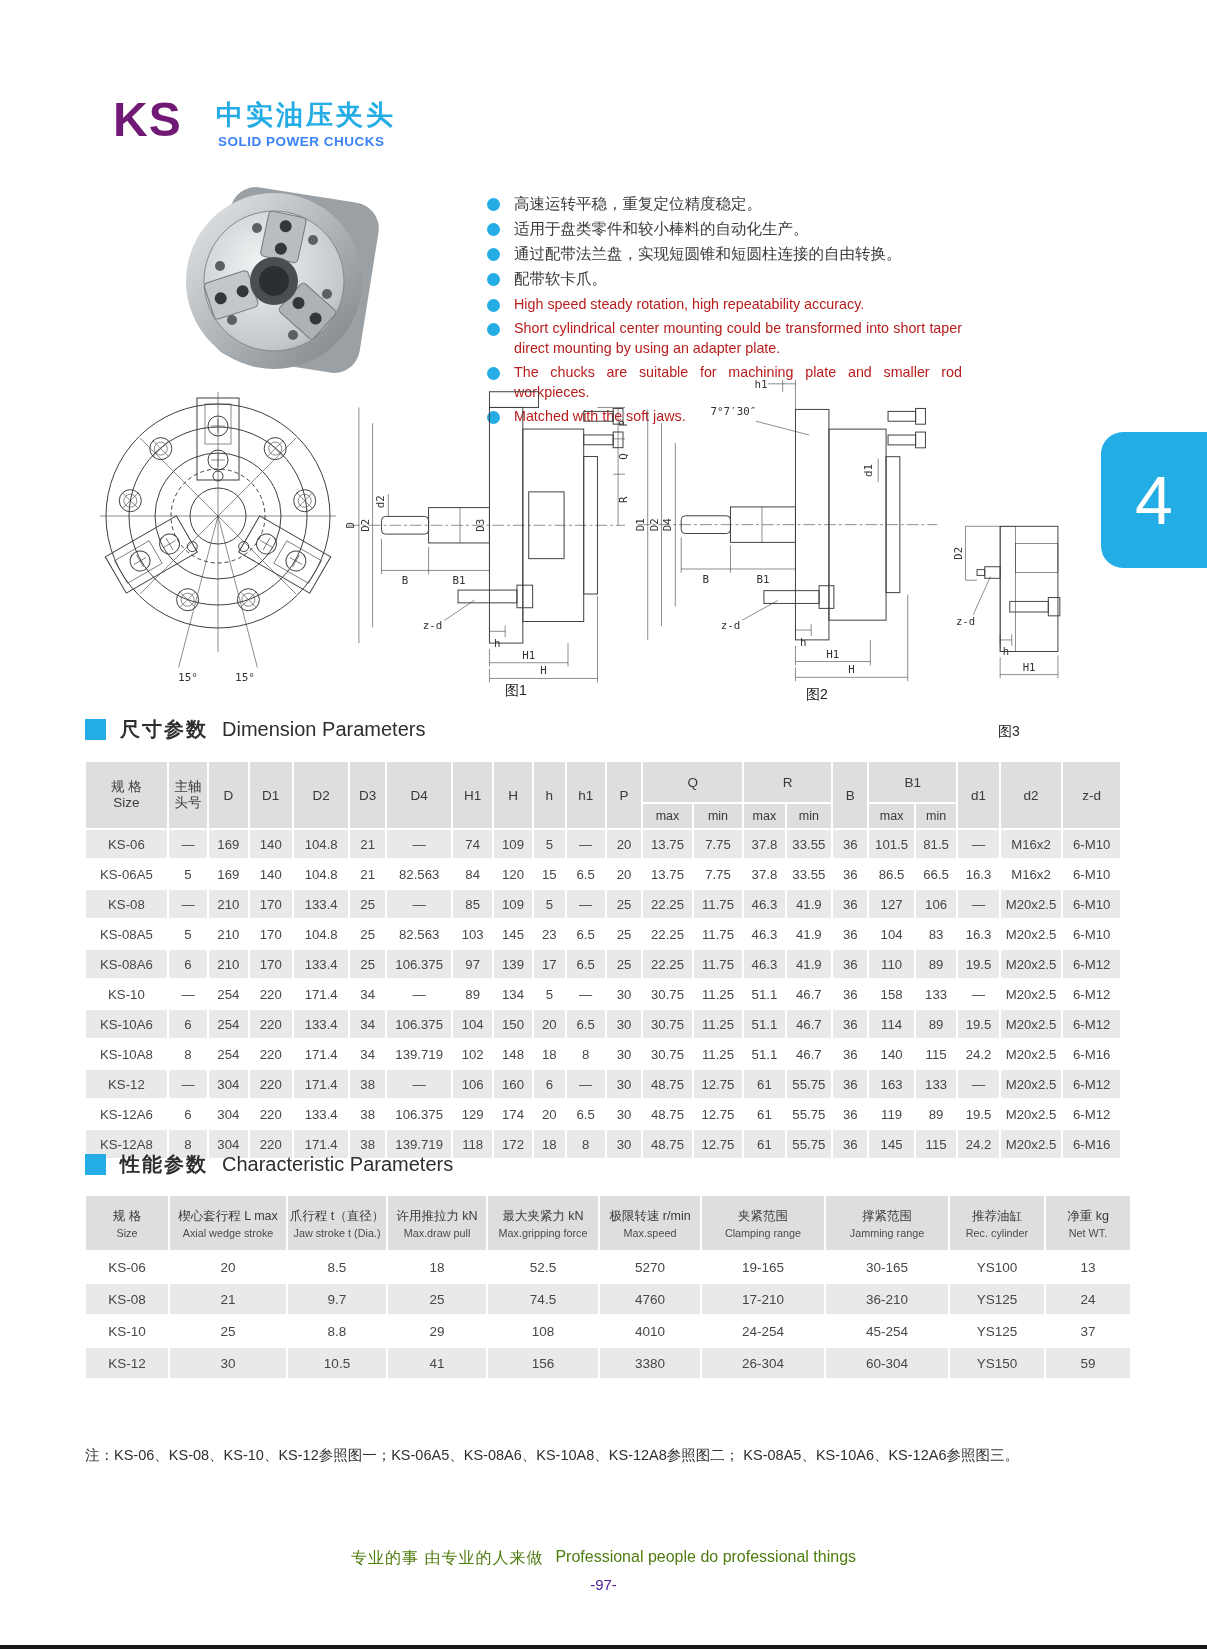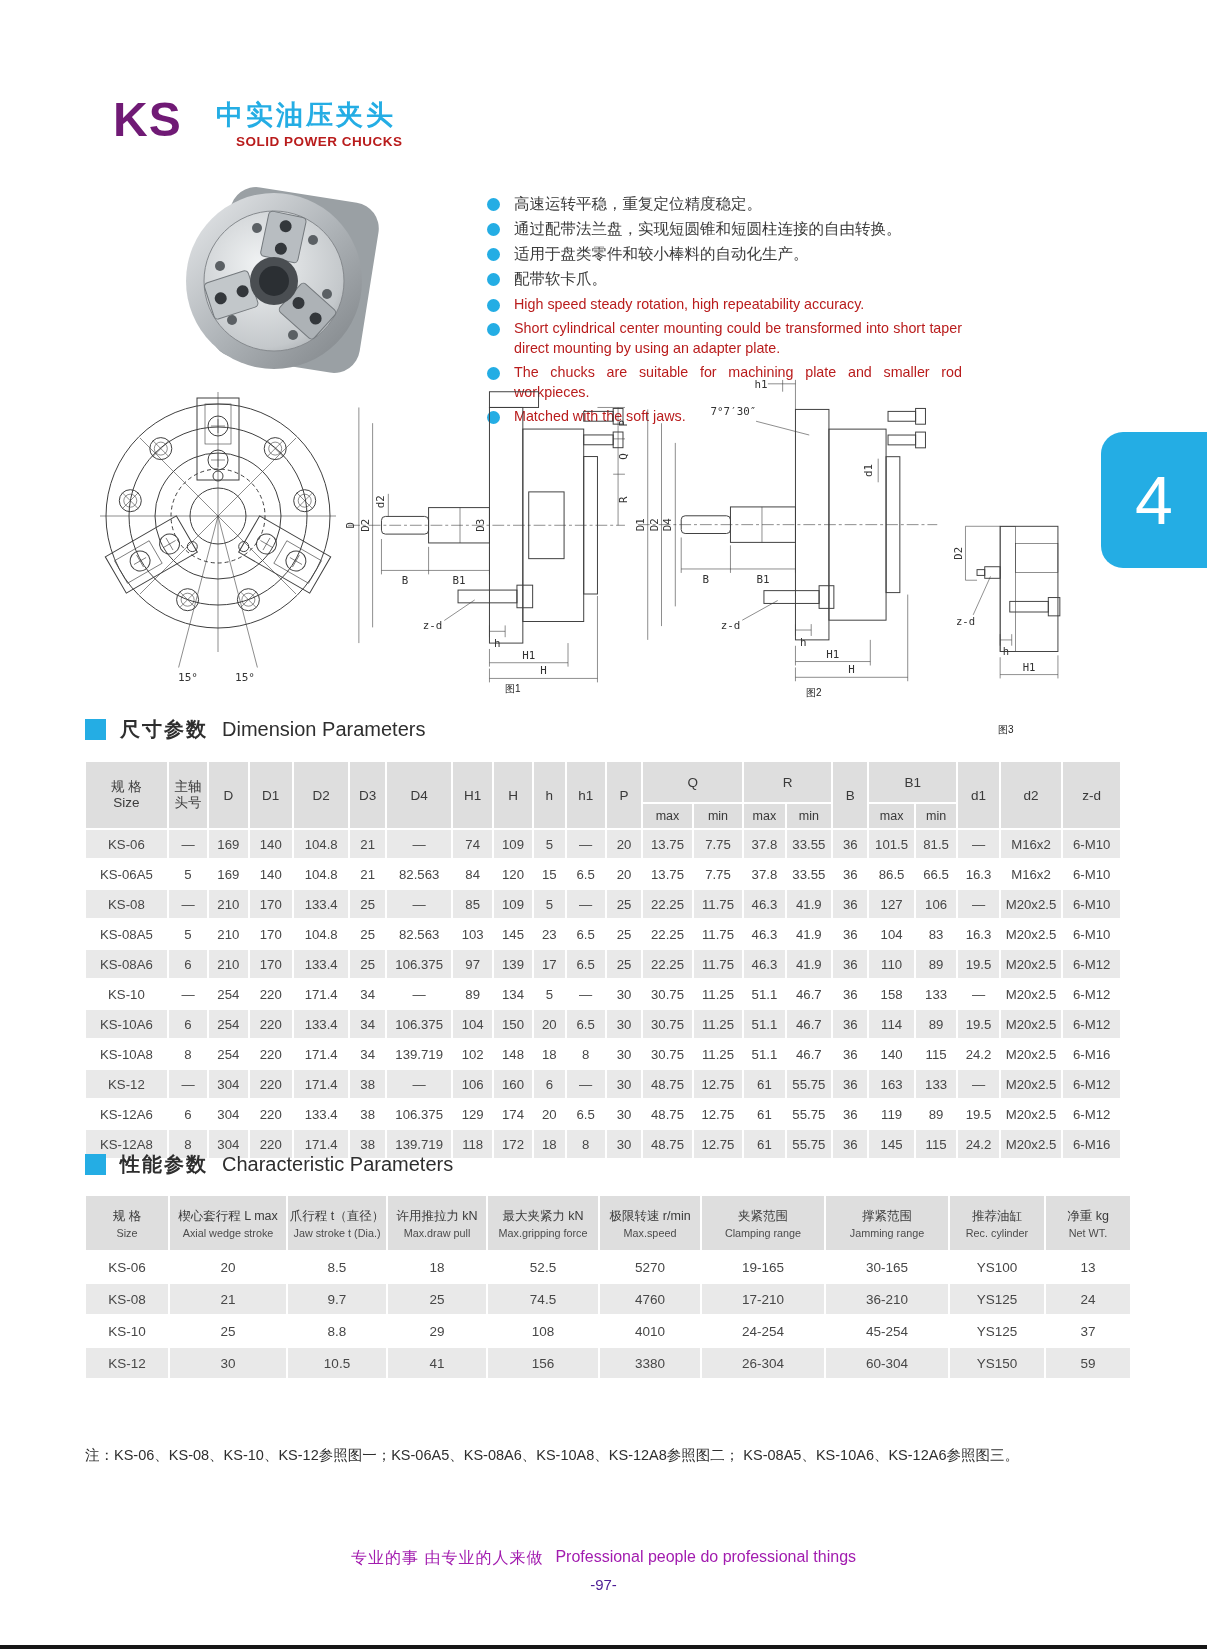--- a/index.html
+++ b/index.html
@@ -3,40 +3,40 @@
 <meta charset="utf-8">
 <style>
   html,body{margin:0;padding:0;background:#888;}
   #page{position:relative;width:1207px;height:1649px;background:#ffffff;margin:0 auto;
         font-family:"Liberation Sans","DejaVu Sans",sans-serif;color:#3c3c3c;overflow:hidden;}
   .abs{position:absolute;}
 
   
   .logo{left:113px;top:92px;font-size:48px;font-weight:800;color:#701a75;letter-spacing:1px;}
   .title-zh{left:216px;top:97px;font-size:27px;font-weight:700;color:#24ade4;letter-spacing:3px;}
-  .title-en{left:236px;top:134px;font-size:13.5px;font-weight:600;color:#b91c1c;letter-spacing:.5px;}
+  .title-en{left:218px;top:134px;font-size:13.5px;font-weight:600;color:#3b82f6;letter-spacing:.5px;}
 
   
   ul.features{list-style:none;margin:7px;padding:0;}
   ul.features li{position:relative;padding-left:27px;margin-bottom:4px;}
   ul.features li::before{content:"";position:absolute;left:0;top:5px;width:13px;height:13px;border-radius:50%;background:#24ade4;}
   .features-zh{left:480px;top:186px;width:580px;font-size:15.5px;line-height:21px;color:#3a3a3a;}
   .features-en{left:480px;top:287px;width:475px;font-size:14.3px;line-height:20px;color:#b91c1c;text-align:justify;}
 
   
   .side-tab{right:0;top:432px;width:106px;height:136px;background:#24ade4;border-radius:22px 0 0 22px;
             display:flex;align-items:center;justify-content:center;color:#fff;font-size:68px;font-weight:400;}
 
   
   .fig line,.fig rect,.fig circle,.fig path{stroke:#3f3f3f;fill:none;stroke-width:1;}
   .fig .thin{stroke-width:.6;}
   .fig .cl{stroke-width:.6;stroke-dasharray:12 3 3 3;}
   .fig .dash{stroke-dasharray:4 3;}
   .fig text{fill:#333;stroke:none;font-size:11px;font-family:"DejaVu Sans Mono","Liberation Mono",monospace;}
-  .fig-caption{font-size:10px;color:#222;}
+  .fig-caption{font-size:14px;color:#222;}
 
   
   .section-title{display:flex;align-items:center;gap:14px;}
   .section-title .sq{width:21px;height:21px;background:#24ade4;}
   .section-title .zh{font-size:20px;font-weight:700;color:#2e2e2e;letter-spacing:2px;}
   .section-title .en{font-size:20px;color:#2e2e2e;}
 
   
   table.ptable{border-collapse:collapse;table-layout:fixed;width:1038px;}
   table.ptable th,table.ptable td{border:2px solid #fff;text-align:center;vertical-align:middle;
@@ -50,21 +50,21 @@
   .char-table{font-size:13.5px;color:#474747;}
   .char-table thead th{height:48px;}
   .char-table thead .zh{display:block;font-size:12.5px;}
   .char-table thead .en{display:block;font-size:10.8px;color:#4c4c4c;margin-top:2px;}
   .char-table tbody td{height:24px;}
   .char-table tbody tr:nth-child(even) td{background:#e9e9e9;}
   .hdr2{display:block;line-height:1.2;}
 
   .note{left:85px;top:1446px;width:1060px;font-size:14.5px;color:#2f2f2f;}
   .footer-slogan{left:0;top:1548px;width:100%;display:flex;justify-content:center;gap:12px;
-                 font-size:16px;color:#a21caf;}
+                 font-size:16px;color:#4d7c0f;}
   .footer-slogan .zh{letter-spacing:1px;}
   .page-num{left:0;top:1576px;width:100%;text-align:center;font-size:15px;color:#4c1d95;}
   .bottom-bar{left:0;bottom:0;width:100%;height:4px;background:#161616;}
 </style>
 </head>
 <body>
 
 <div id="page">
 
   <div class="abs logo">KS</div>
@@ -113,22 +113,22 @@
             <circle cy="-33" r="6" fill="#33373b"></circle>
         </g>
       </g>
       <circle cx="112" cy="103" r="24" fill="#4a4e52"></circle>
       <circle cx="112" cy="103" r="15" fill="#2b2f33"></circle>
     </svg>
   </div>
 
   <ul class="abs features features-zh">
       <li>高速运转平稳，重复定位精度稳定。</li>
+      <li>适用于盘类零件和较小棒料的自动化生产。</li>
       <li>通过配带法兰盘，实现短圆锥和短圆柱连接的自由转换。</li>
-      <li>适用于盘类零件和较小棒料的自动化生产。</li>
       <li>配带软卡爪。</li>
     </ul>
   <ul class="abs features features-en">
       <li>High speed steady rotation, high repeatability accuracy.</li>
       <li>Short cylindrical center mounting could be transformed into short taper direct mounting by using an adapter plate.</li>
       <li>The chucks are suitable for machining plate and smaller rod workpieces.</li>
       <li>Matched with the soft jaws.</li>
     </ul>
 
   <div class="abs side-tab">

